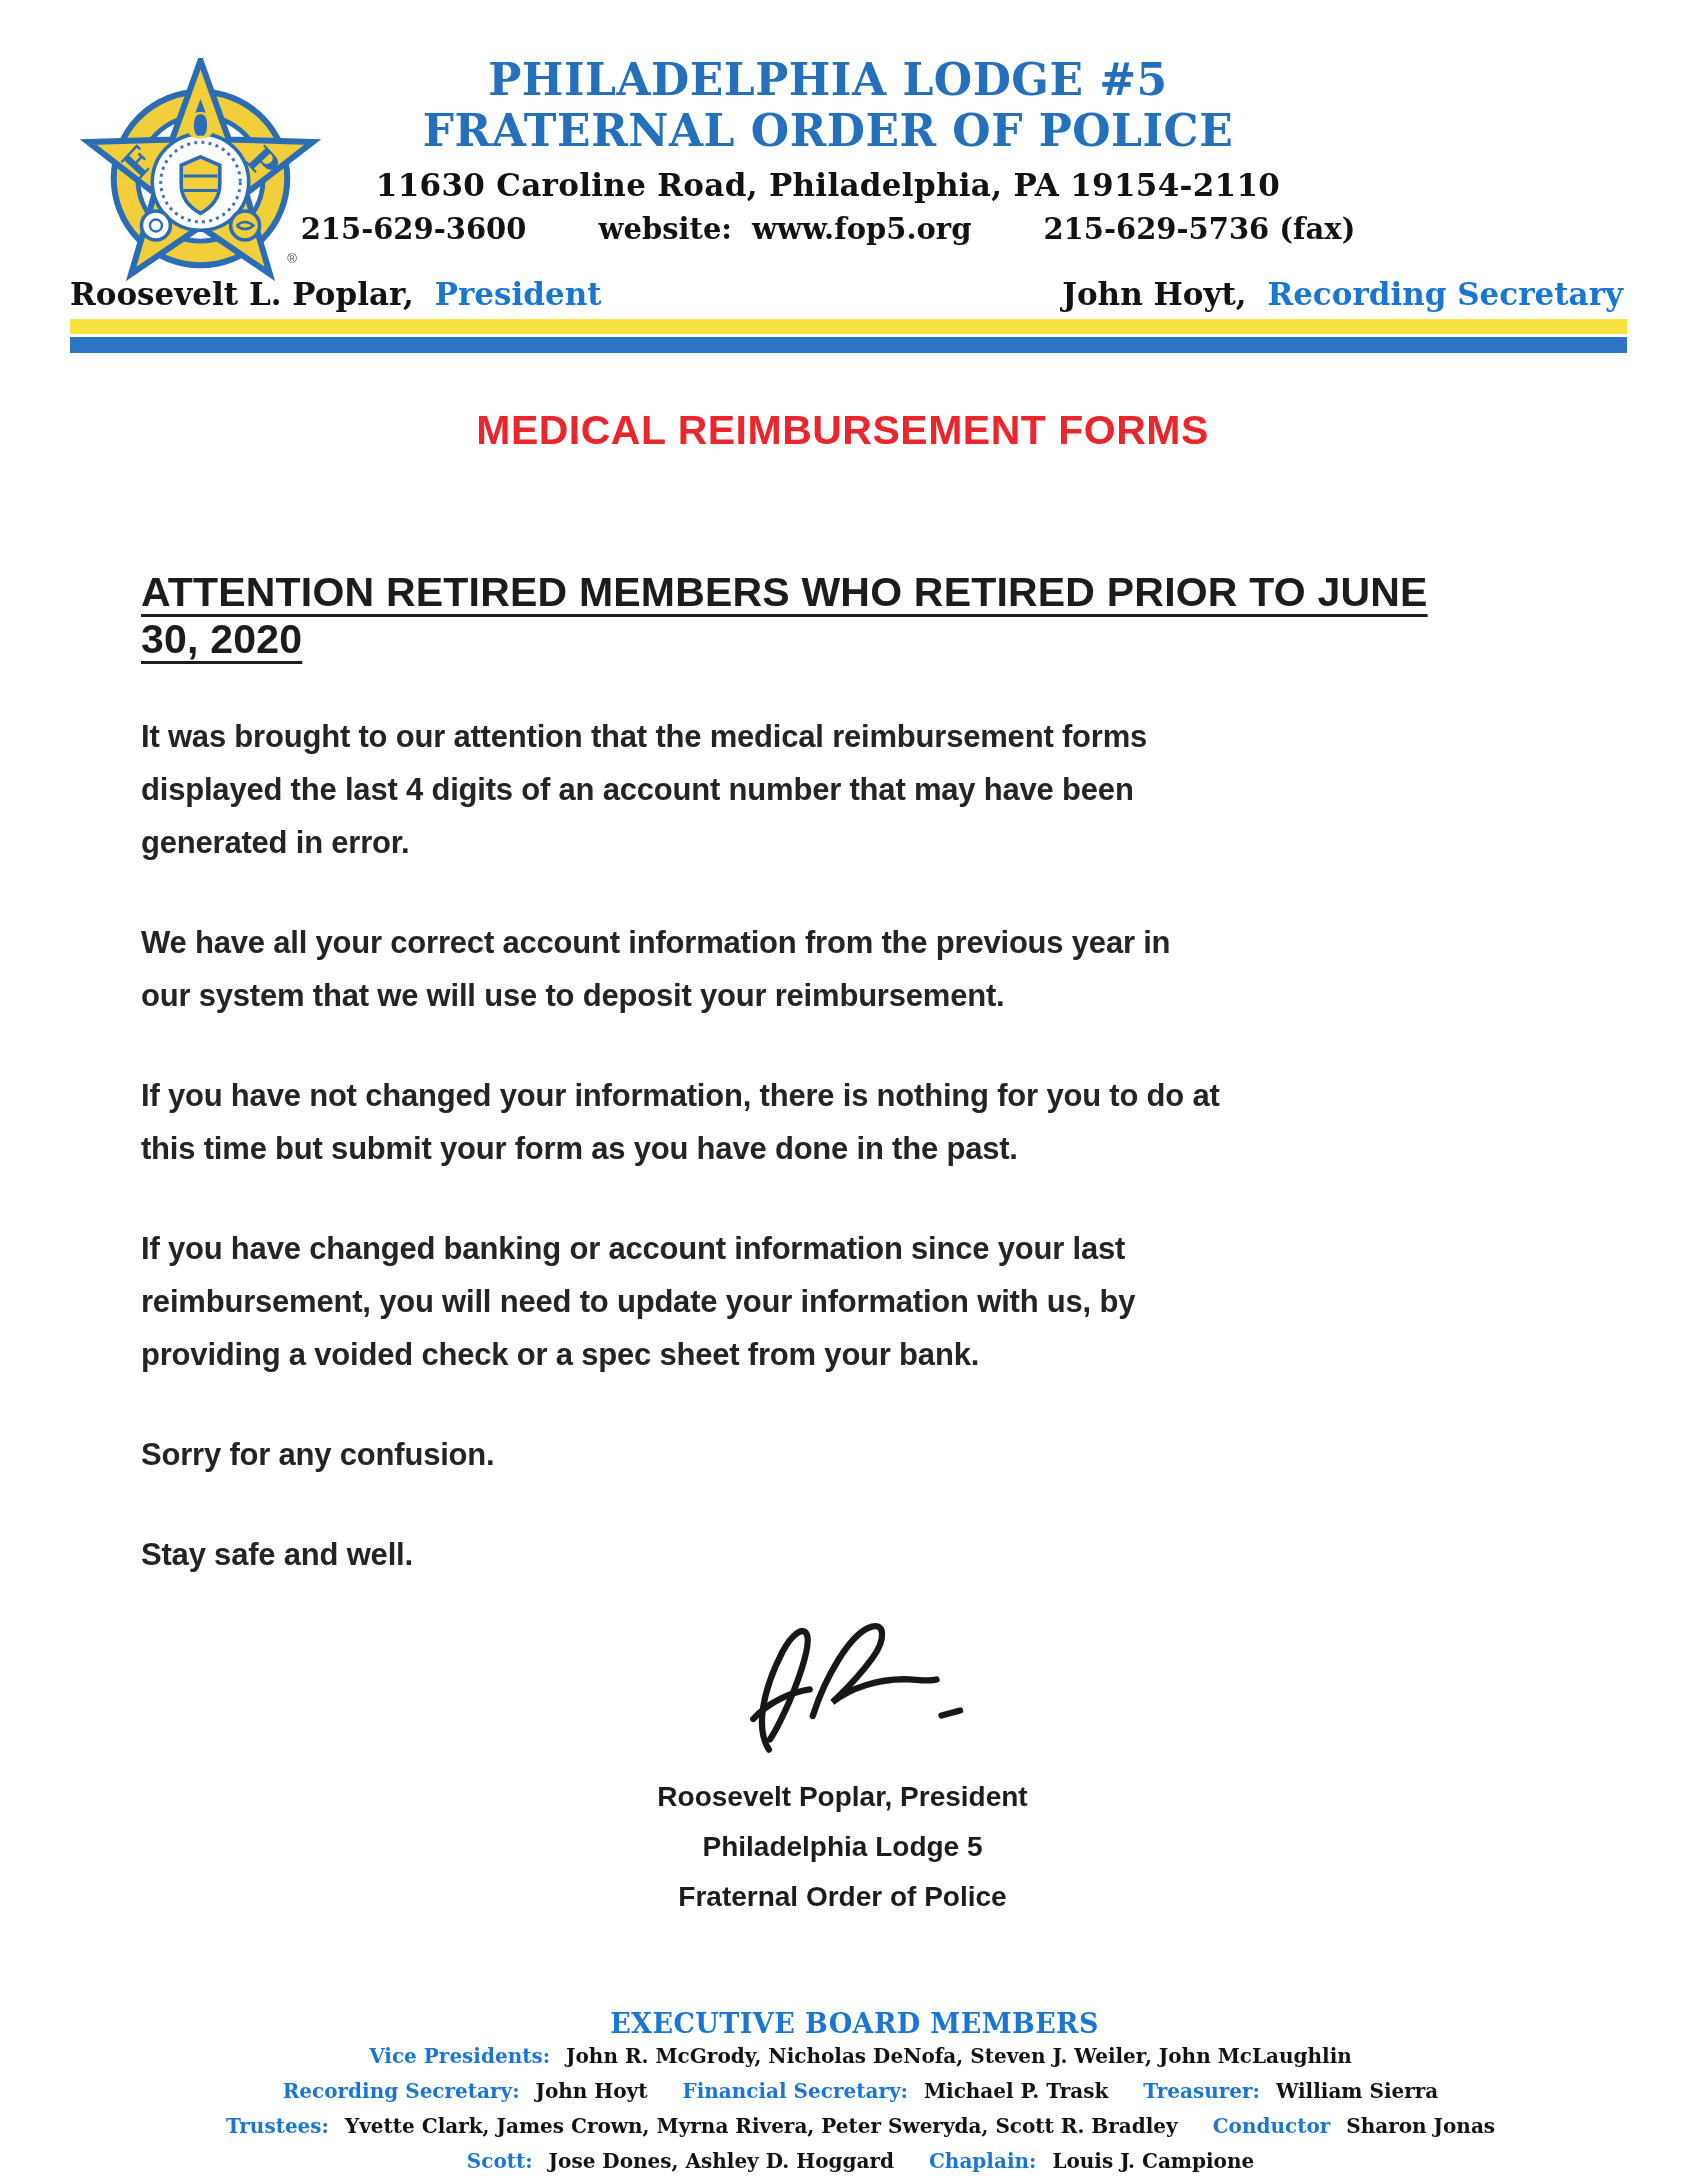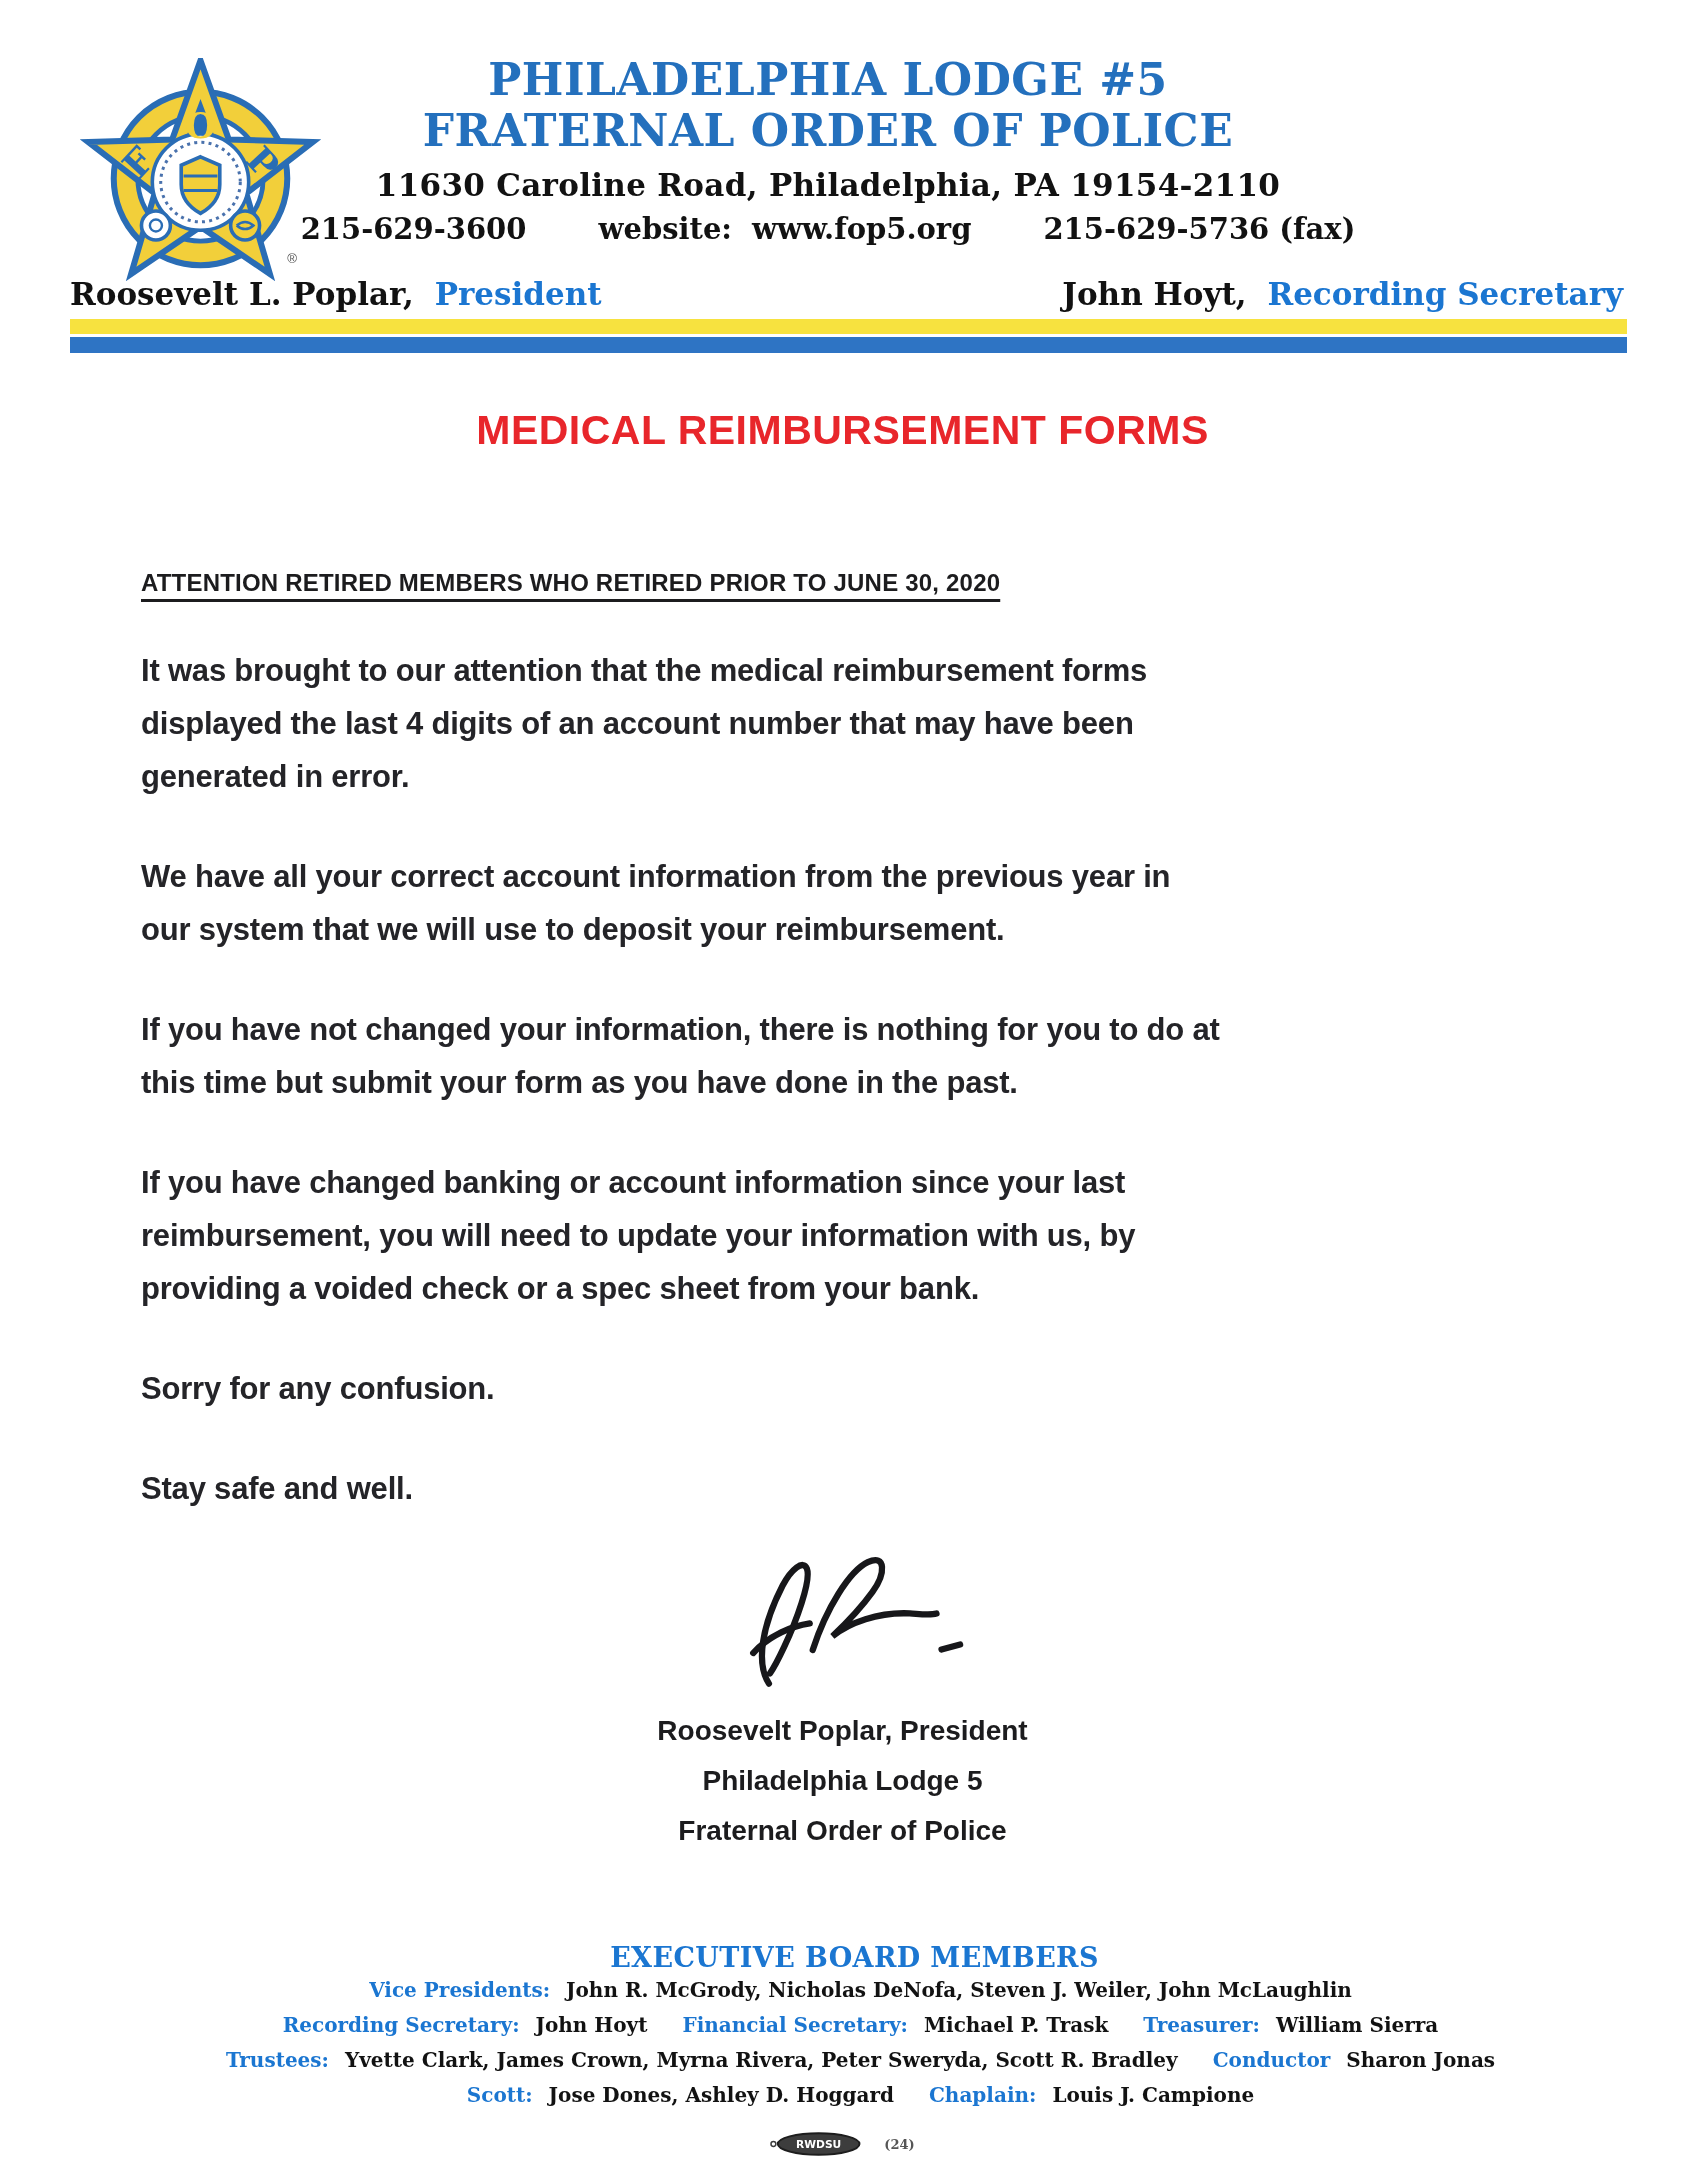--- a/index.html
+++ b/index.html
@@ -39,21 +39,21 @@
   .bar.yellow { height:15px; background:#f7e23f; margin-top:7px; }
   .bar.blue   { height:16px; background:#2e74c4; margin-top:3px; }
 
   
   .doc-title {
     text-align:center; color:#e8262b; font-size:41px; font-weight:bold;
     letter-spacing:0.5px; margin:54px 0 0 0;
   }
   .body-block { margin:0 239px 0 141px; }
   .attention {
-    font-size:24px; font-weight:bold; color:#1c1c1e;
+    font-size:41px; font-weight:bold; color:#1c1c1e;
     text-decoration:underline; text-decoration-thickness:3px; text-underline-offset:8px;
     margin:115px 0 0 0; letter-spacing:0.2px;
   }
   .para {
     font-size:31px; font-weight:bold; color:#242428;
     line-height:53px; margin:47px 0 0 0;
     white-space:pre-line; letter-spacing:-0.2px;
   }
 
   

